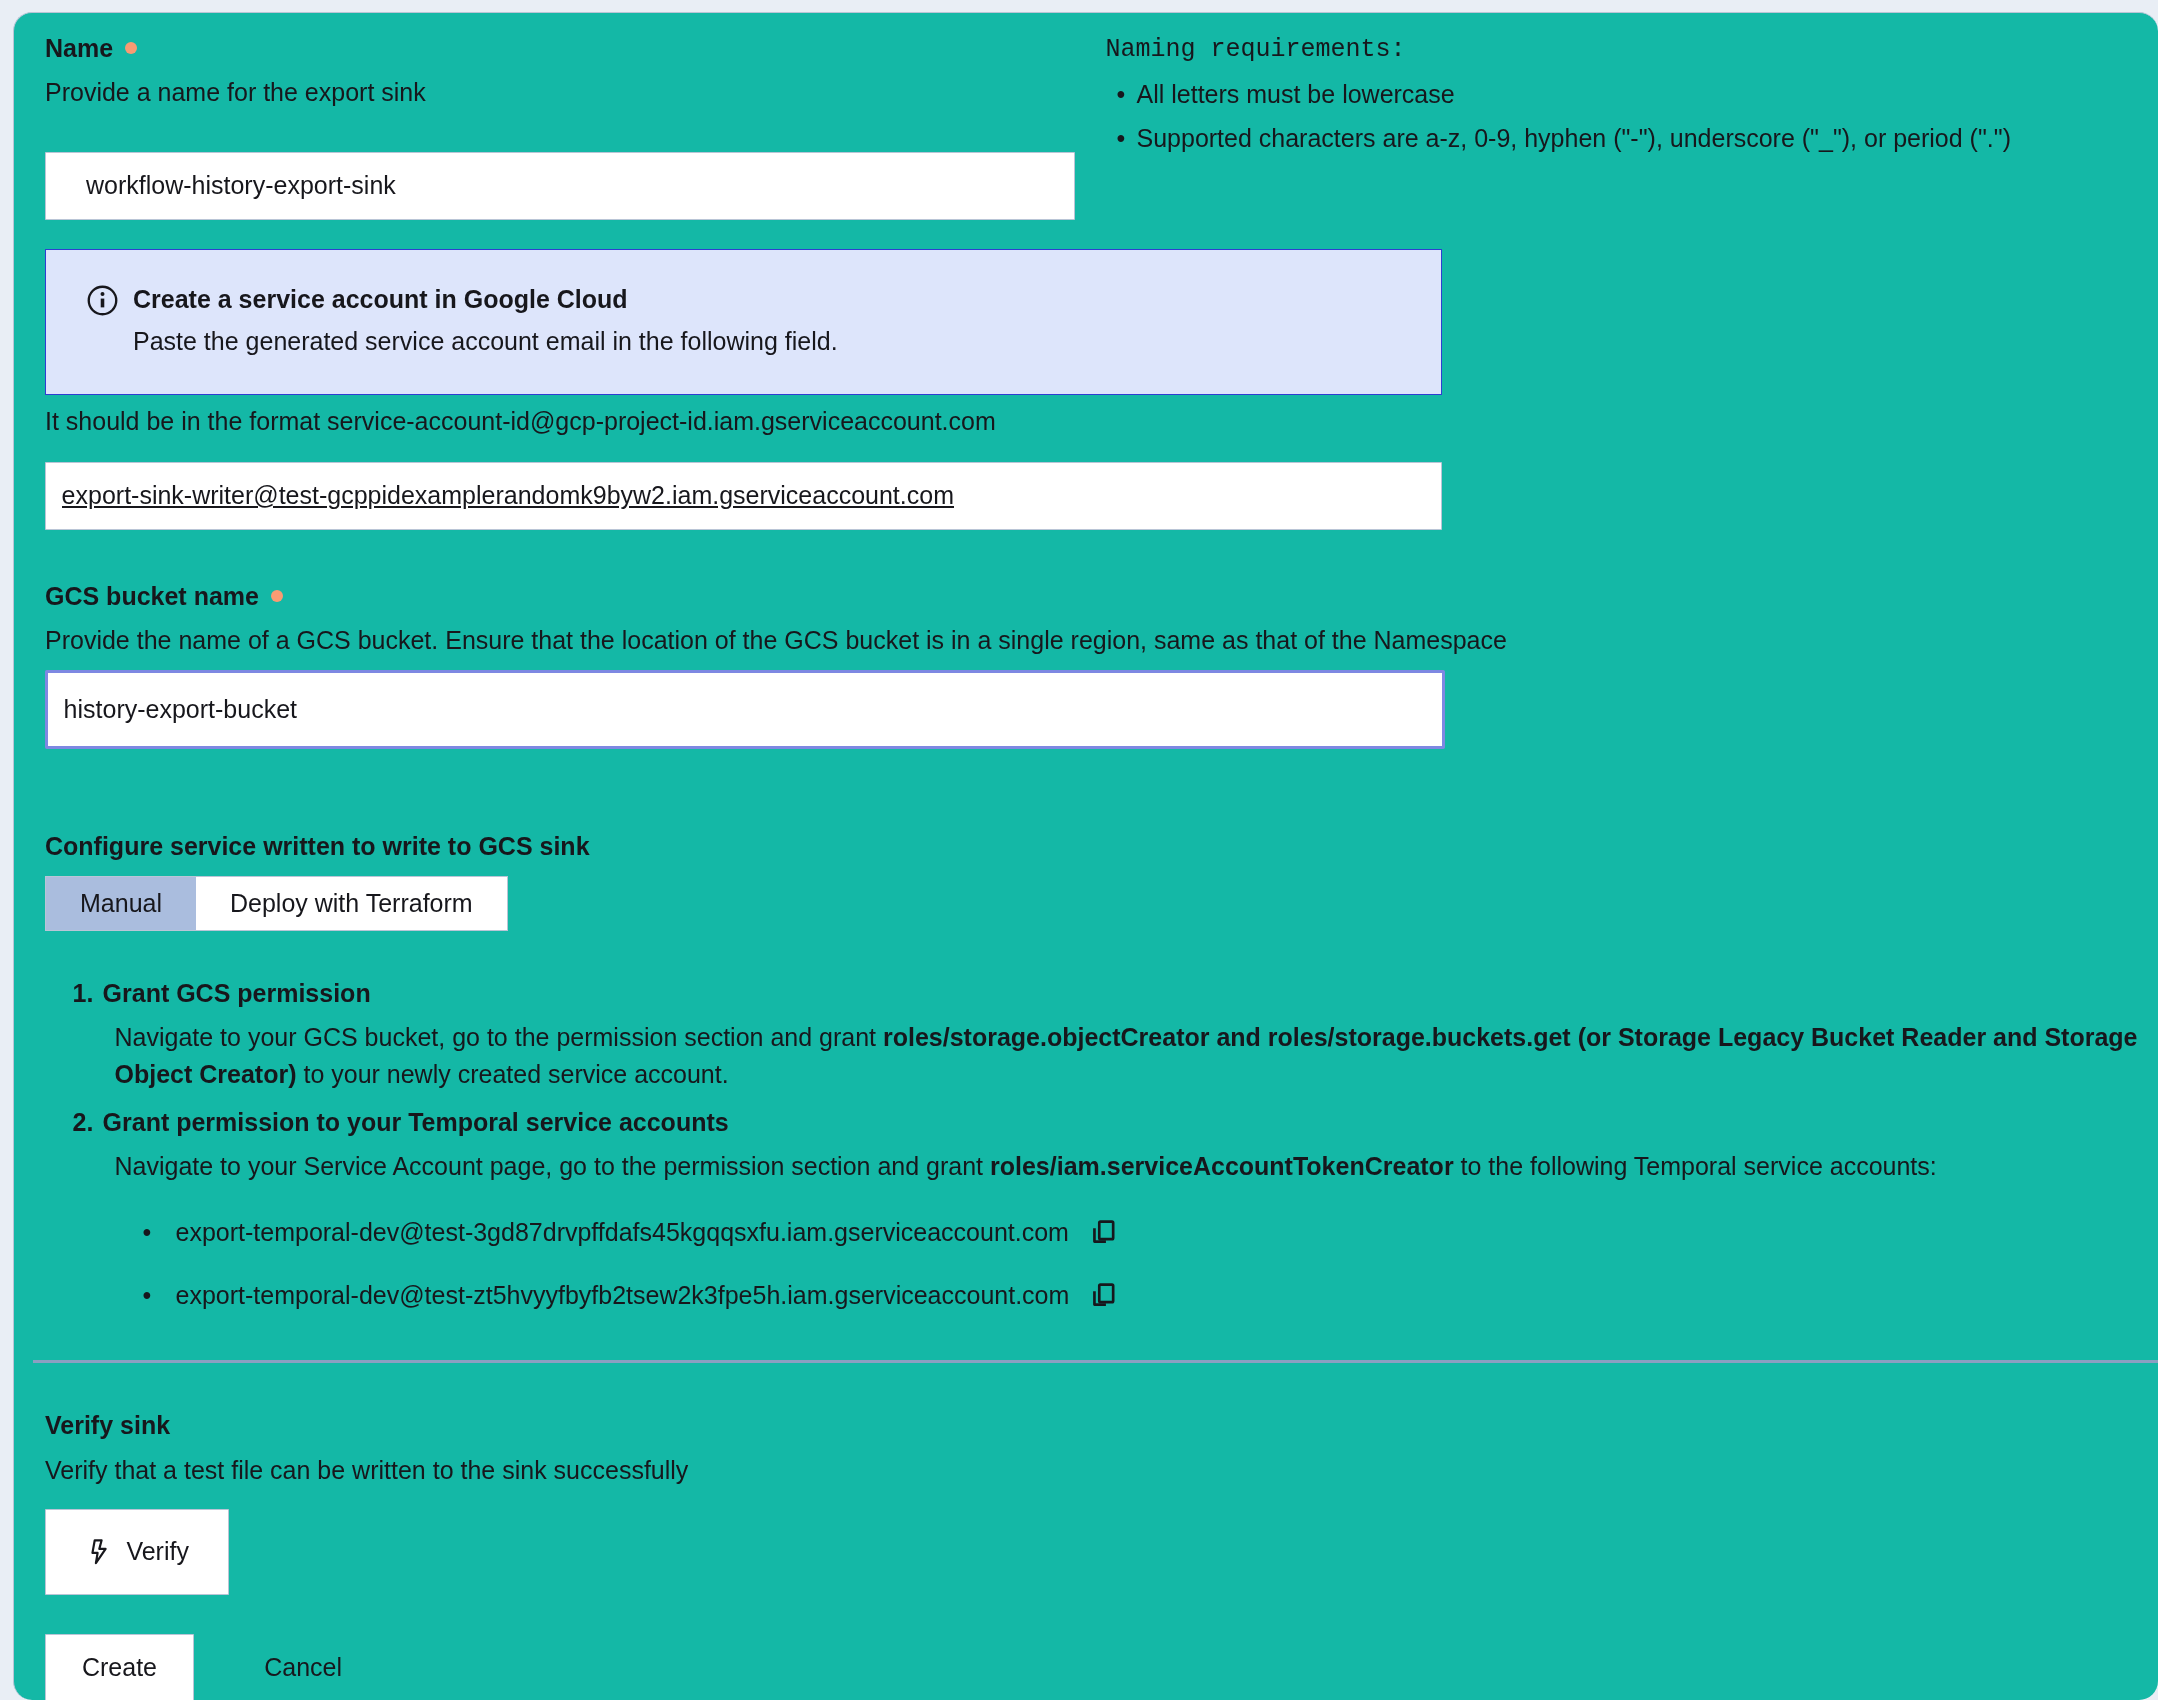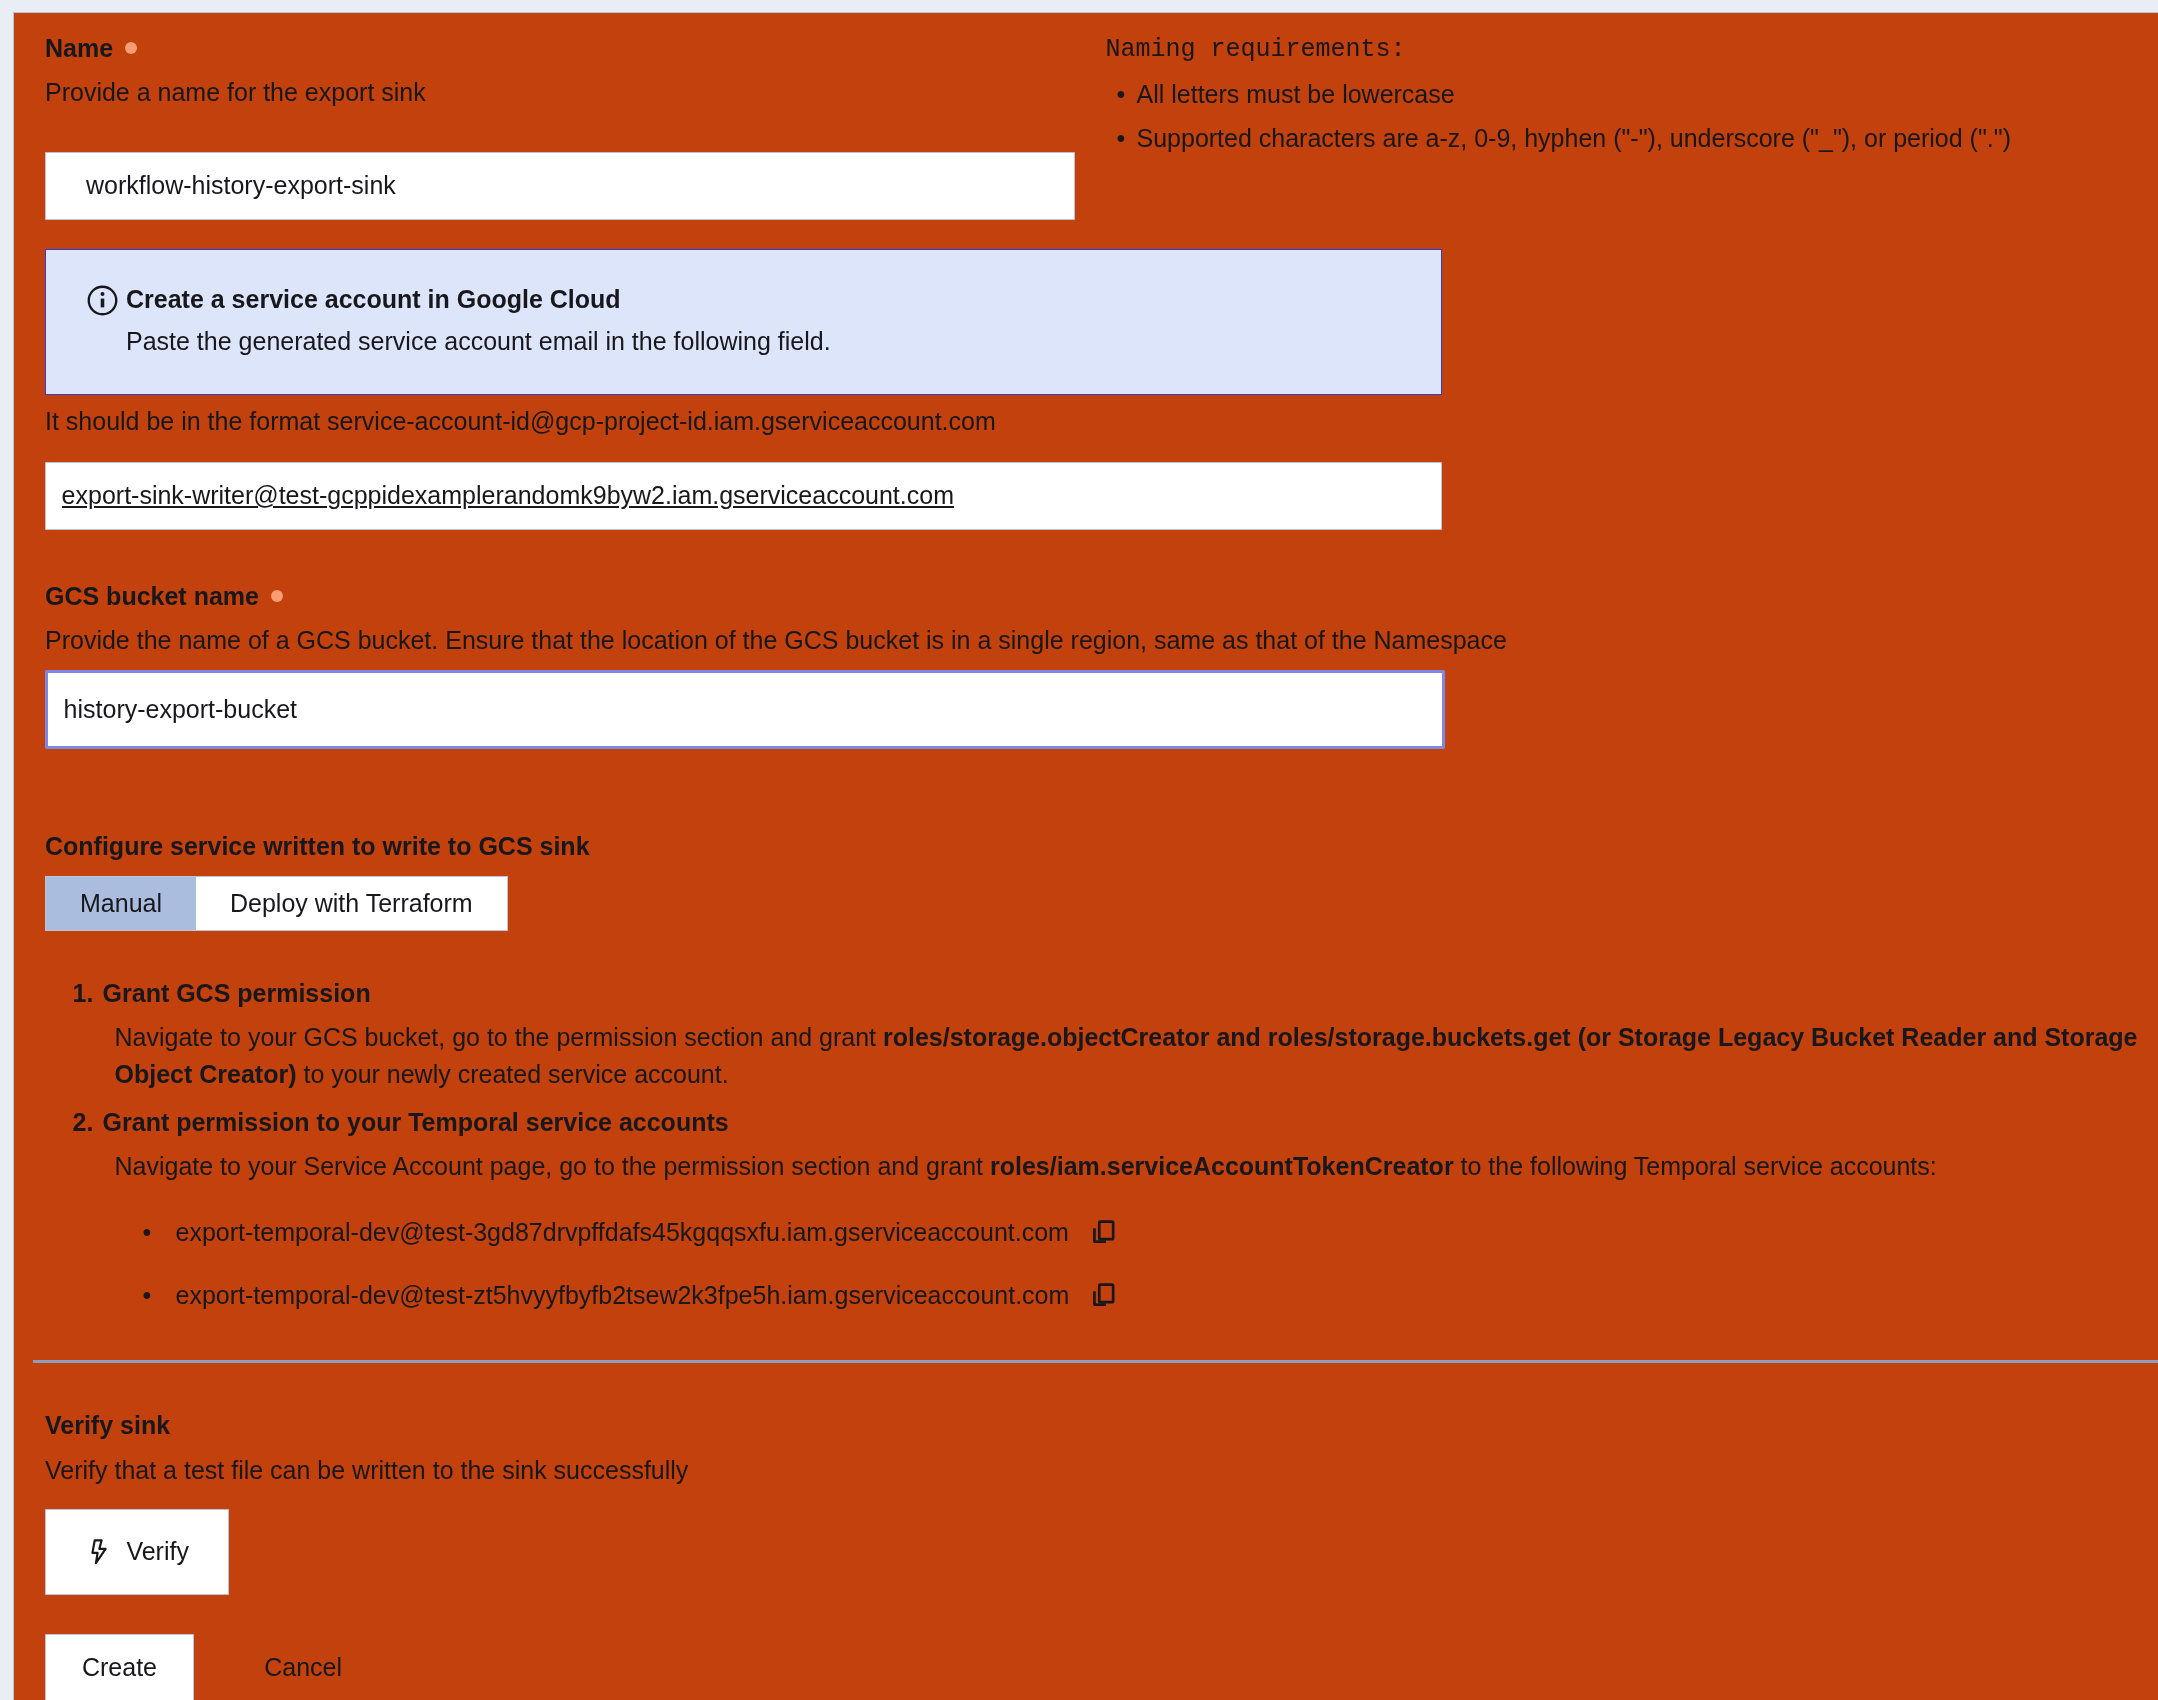--- a/index.html
+++ b/index.html
@@ -8,24 +8,25 @@
     overflow: hidden;
     background: #e9eef5;
     font-family: "Liberation Sans", "DejaVu Sans", sans-serif;
     color: #17171c;
     font-size: 25px;
     line-height: 37px;
   }
   .panel {
     position: absolute;
     left: 13px; top: 12px; right: 0; bottom: 0;
-    background: #c2410c;
+    background: #14b8a6;
     border-top: 1.8px solid #b9c5d6;
     border-left: 1.8px solid #b9c5d6;
     padding: 16.5px 13px 0 31px;
+    border-radius: 19px;
   }
   .top-row { display: flex; }
   .col-left { flex: 0 0 1032px; }
   .col-right { flex: 1; padding-left: 28.5px; }
 
   .field-label { font-weight: 700; display: flex; align-items: center; }
   .req-dot {
     width: 12px; height: 12px; border-radius: 50%;
     background: #f99b73; display: inline-block; margin-left: 12px;
   }
@@ -51,21 +52,21 @@
   .req-title { margin-top: 1.8px; font-family: Liberation Mono, monospace; }
   .req-list { margin-top: 7.3px; }
   .req-item { display: flex; margin-top: 7.3px; }
   .req-item .bullet { width: 31px; text-align: center; flex: 0 0 31px; }
 
   .info-banner {
     width: 1397px; margin-top: 29px;
     background: #dde5fb;
     border: 1.8px solid #2e3ed1;
     padding: 31px 22px 34px 40px;
-    display: flex; gap: 7px;
+    display: flex; gap: 14px;
   }
   .info-icon-wrap { flex: 0 0 33px; padding-top: 2.8px; }
   .banner-title { font-weight: 700; }
   .banner-body { margin-top: 5.5px; }
 
   .label-gap-1 { margin-top: 42px; }
   .label-gap-2 { margin-top: 48px; }
   .section-title { font-weight: 700; margin-top: 79px; }
 
   .tab-group {

